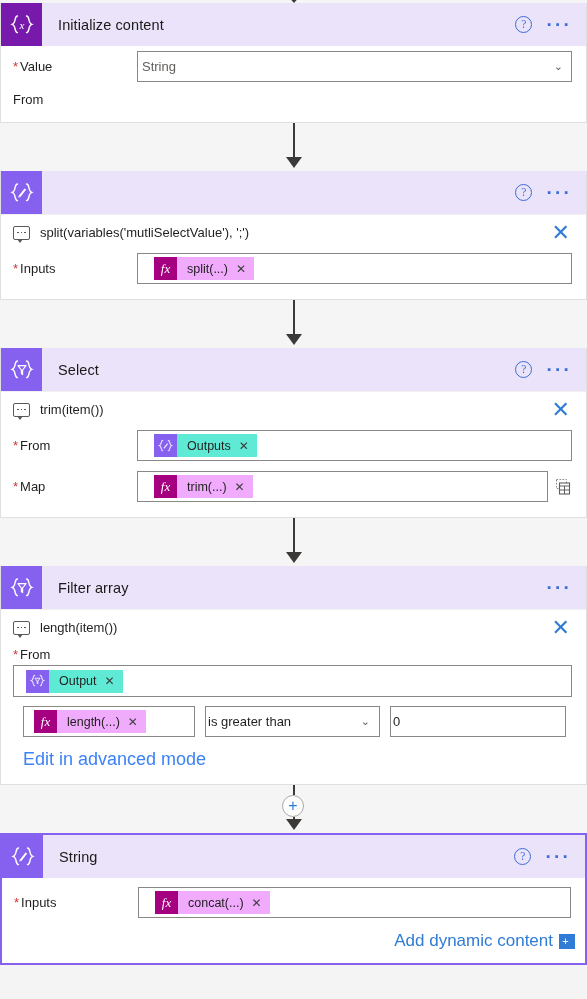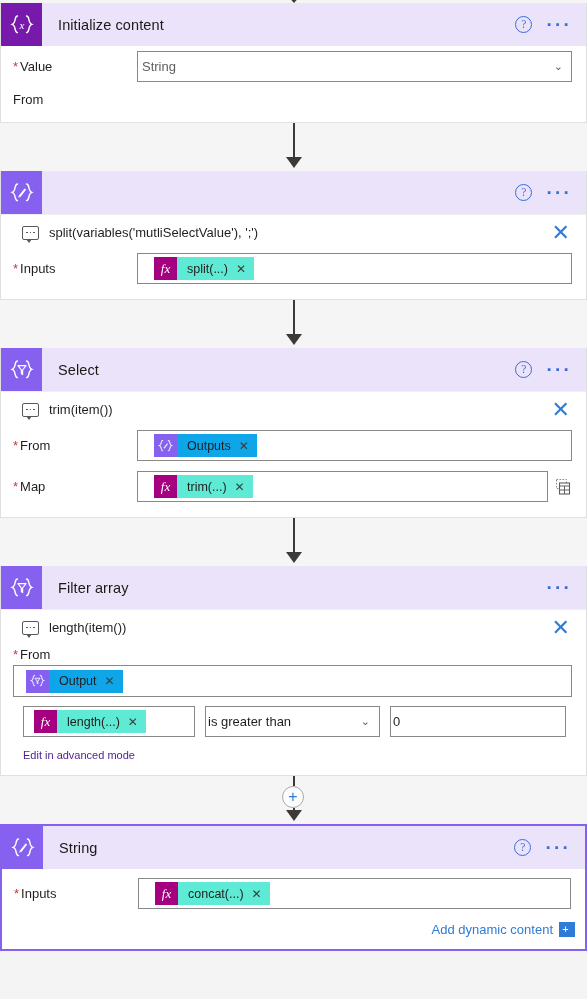--- a/index.html
+++ b/index.html
@@ -72,21 +72,21 @@
     line-height: 10px;
     font-weight: bold;
   }
 
   .card-body { padding: 0 0 10px 0; }
 
   
   .comment-row {
     display: flex;
     align-items: center;
-    padding: 10px 12px 8px 21px;
+    padding: 10px 12px 8px 12px;
     border-top: 1px solid #f0f0f0;
     position: relative;
   }
   .comment-icon {
     width: 17px; height: 14px;
     flex: 0 0 17px;
     border: 1.3px solid #595959;
     border-radius: 2px;
     position: relative;
     display: flex; align-items: center; justify-content: center;
@@ -180,22 +180,22 @@
   .token .tk-icon.compose { background: #8661ef; }
   .token .tk-icon.select  { background: #8661ef; }
   .token .tk-body {
     height: 23px;
     display: flex; align-items: center;
     padding: 0 8px 0 10px;
     font-size: 12.5px;
     color: #201f1e;
     gap: 8px;
   }
-  .token .tk-body.pink  { background: #5eead4; }
-  .token .tk-body.lilac { background: #0ea5e9; }
+  .token .tk-body.pink  { background: #f0abfc; }
+  .token .tk-body.lilac { background: #5eead4; }
   .token .tk-x { color: #3c3c3c; font-size: 12px; }
 
   
   .connector {
     height: 48px;
     position: relative;
     background: #f5f5f5;
   }
   .connector .line {
     position: absolute;
@@ -260,22 +260,22 @@
     align-items: center;
     font-size: 13px;
     color: #201f1e;
     padding-left: 2px;
   }
   .cond-box.a { width: 172px; padding-left: 2px; }
   .cond-box.b { width: 175px; }
   .cond-box.c { width: 176px; }
   .cond-box .chev { margin-left: auto; margin-right: 9px; color: #605e5c; font-size: 11px; }
   .adv-link {
-    color: #4c1d95;
-    font-size: 11px;
+    color: #3b82f6;
+    font-size: 18px;
     padding: 12px 0 4px 22px;
     display: inline-block;
     text-decoration: none;
   }
 
   
   .grid-icon {
     flex: 0 0 18px;
     width: 18px; height: 18px;
     margin-left: 6px;
@@ -283,21 +283,21 @@
   }
 
   
   .dyn-row {
     display: flex;
     align-items: center;
     justify-content: flex-end;
     padding: 8px 10px 2px 0;
     gap: 6px;
   }
-  .dyn-link { color: #2f7bd6; font-size: 13px; }
+  .dyn-link { color: #2f7bd6; font-size: 17px; }
   .dyn-badge {
     width: 16px; height: 15px;
     background: #2f7bd6;
     color: #fff;
     font-size: 11px;
     line-height: 14px;
     text-align: center;
     border-right: 3px solid #2f7bd6;
   }
 

